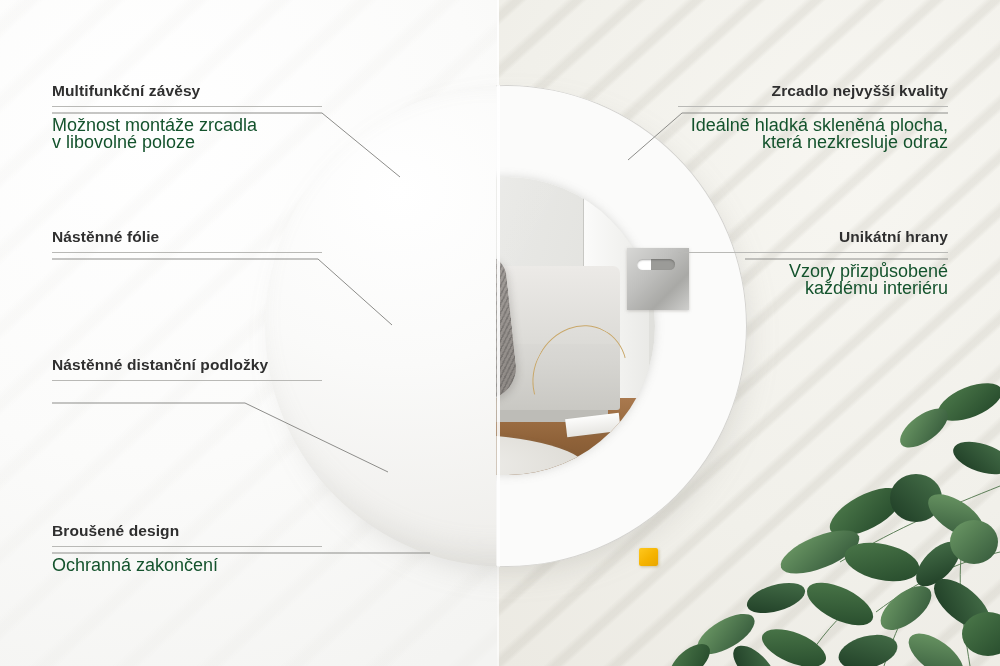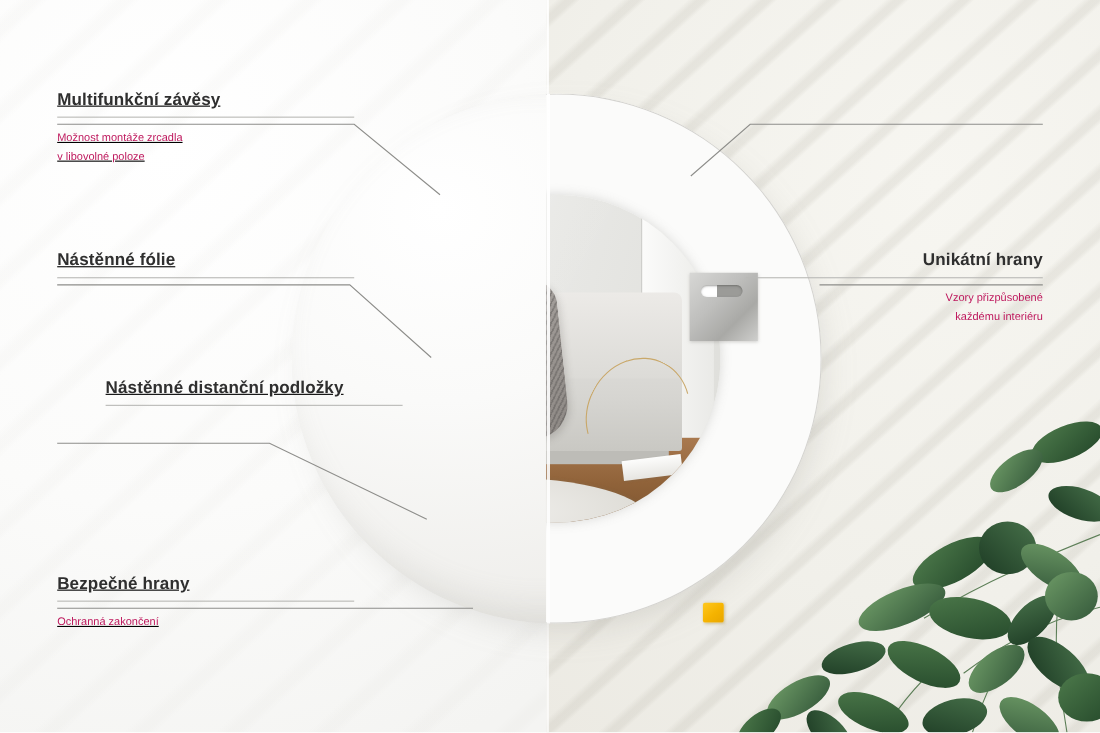--- a/index.html
+++ b/index.html
@@ -215,23 +215,23 @@
   .leaders path, .leaders line{fill:none;stroke:#8d8d8a;stroke-width:1;}
 
   
   .callout{position:absolute;}
   .callout h3{
     margin:0 0 6px 0;
     font-size:15.5px;font-weight:bold;color:#2f2f2f;letter-spacing:.1px;
   }
   .callout .rule{height:1px;background:#b9b9b6;margin:0 0 10px 0;}
   .callout p{
-    margin:0;font-size:10px;line-height:17px;color:#be185d;font-weight:normal;
-  }
-  .callout.left{text-align:left;text-decoration:underline;}
+    margin:0;font-size:18px;line-height:17px;color:#14532d;font-weight:normal;
+  }
+  .callout.left{text-align:left;}
   .callout.right{text-align:right;}
 
   
   .foliage{position:absolute;right:0;bottom:0;width:330px;height:300px;pointer-events:none;}
 </style>
 </head>
 <body>
 
 <div id="stage">
 
@@ -297,31 +297,36 @@
     <h3>Multifunkční závěsy</h3>
     <div class="rule"></div>
     <p>Možnost montáže zrcadla<br>v libovolné poloze</p>
   </div>
 
   <div class="callout left" style="left:52px;top:228px;width:270px;">
     <h3>Nástěnné fólie</h3>
     <div class="rule"></div>
   </div>
 
-  <div class="callout left" style="left:52px;top:344px;width:270px;margin-left:44px;">
+  <div class="callout left" style="left:52px;top:356px;width:270px;">
     <h3>Nástěnné distanční podložky</h3>
     <div class="rule"></div>
   </div>
 
   <div class="callout left" style="left:52px;top:522px;width:270px;">
-    <h3>Bezpečné hrany</h3>
+    <h3>Broušené design</h3>
     <div class="rule"></div>
     <p>Ochranná zakončení</p>
   </div>
 
+  <div class="callout right" style="left:678px;top:82px;width:270px;">
+    <h3>Zrcadlo nejvyšší kvality</h3>
+    <div class="rule"></div>
+    <p>Ideálně hladká skleněná plocha,<br>která nezkresluje odraz</p>
+  </div>
 
   <div class="callout right" style="left:678px;top:228px;width:270px;">
     <h3>Unikátní hrany</h3>
     <div class="rule"></div>
     <p>Vzory přizpůsobené<br>každému interiéru</p>
   </div>
 
   <svg class="foliage" viewBox="0 0 330 300">
     <defs>
       <linearGradient id="lf1" x1="0" y1="0" x2="1" y2="1">

